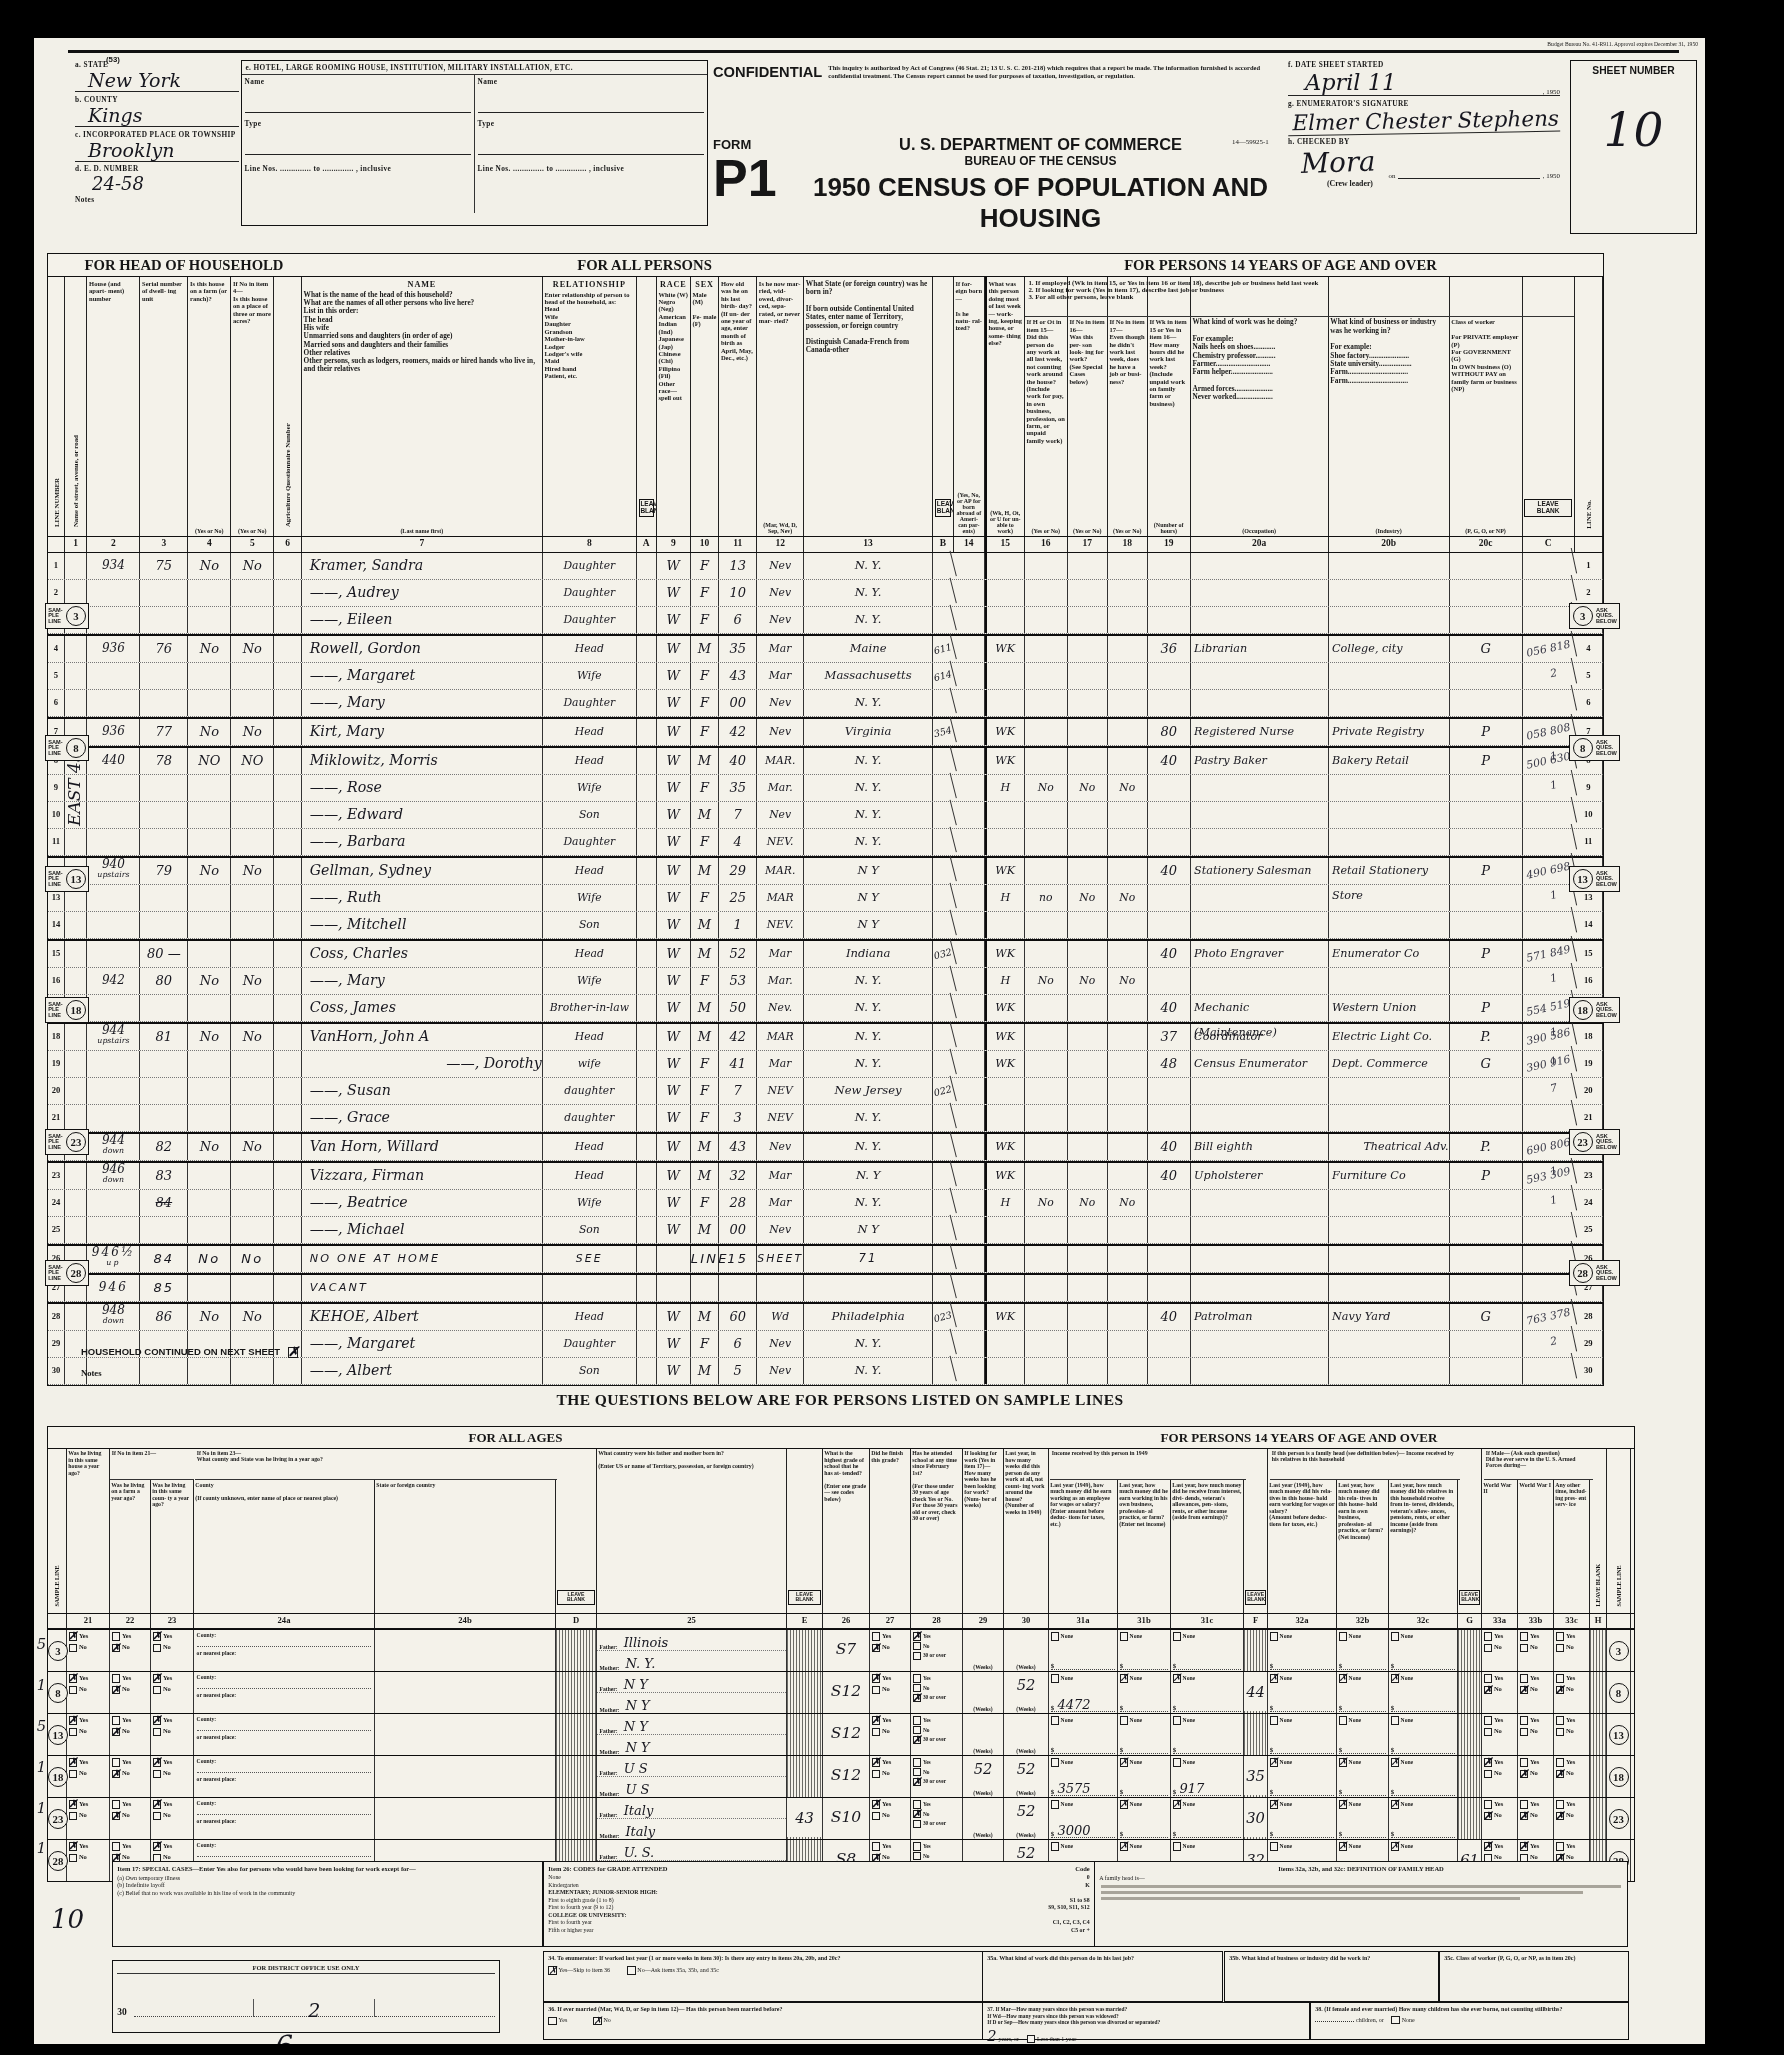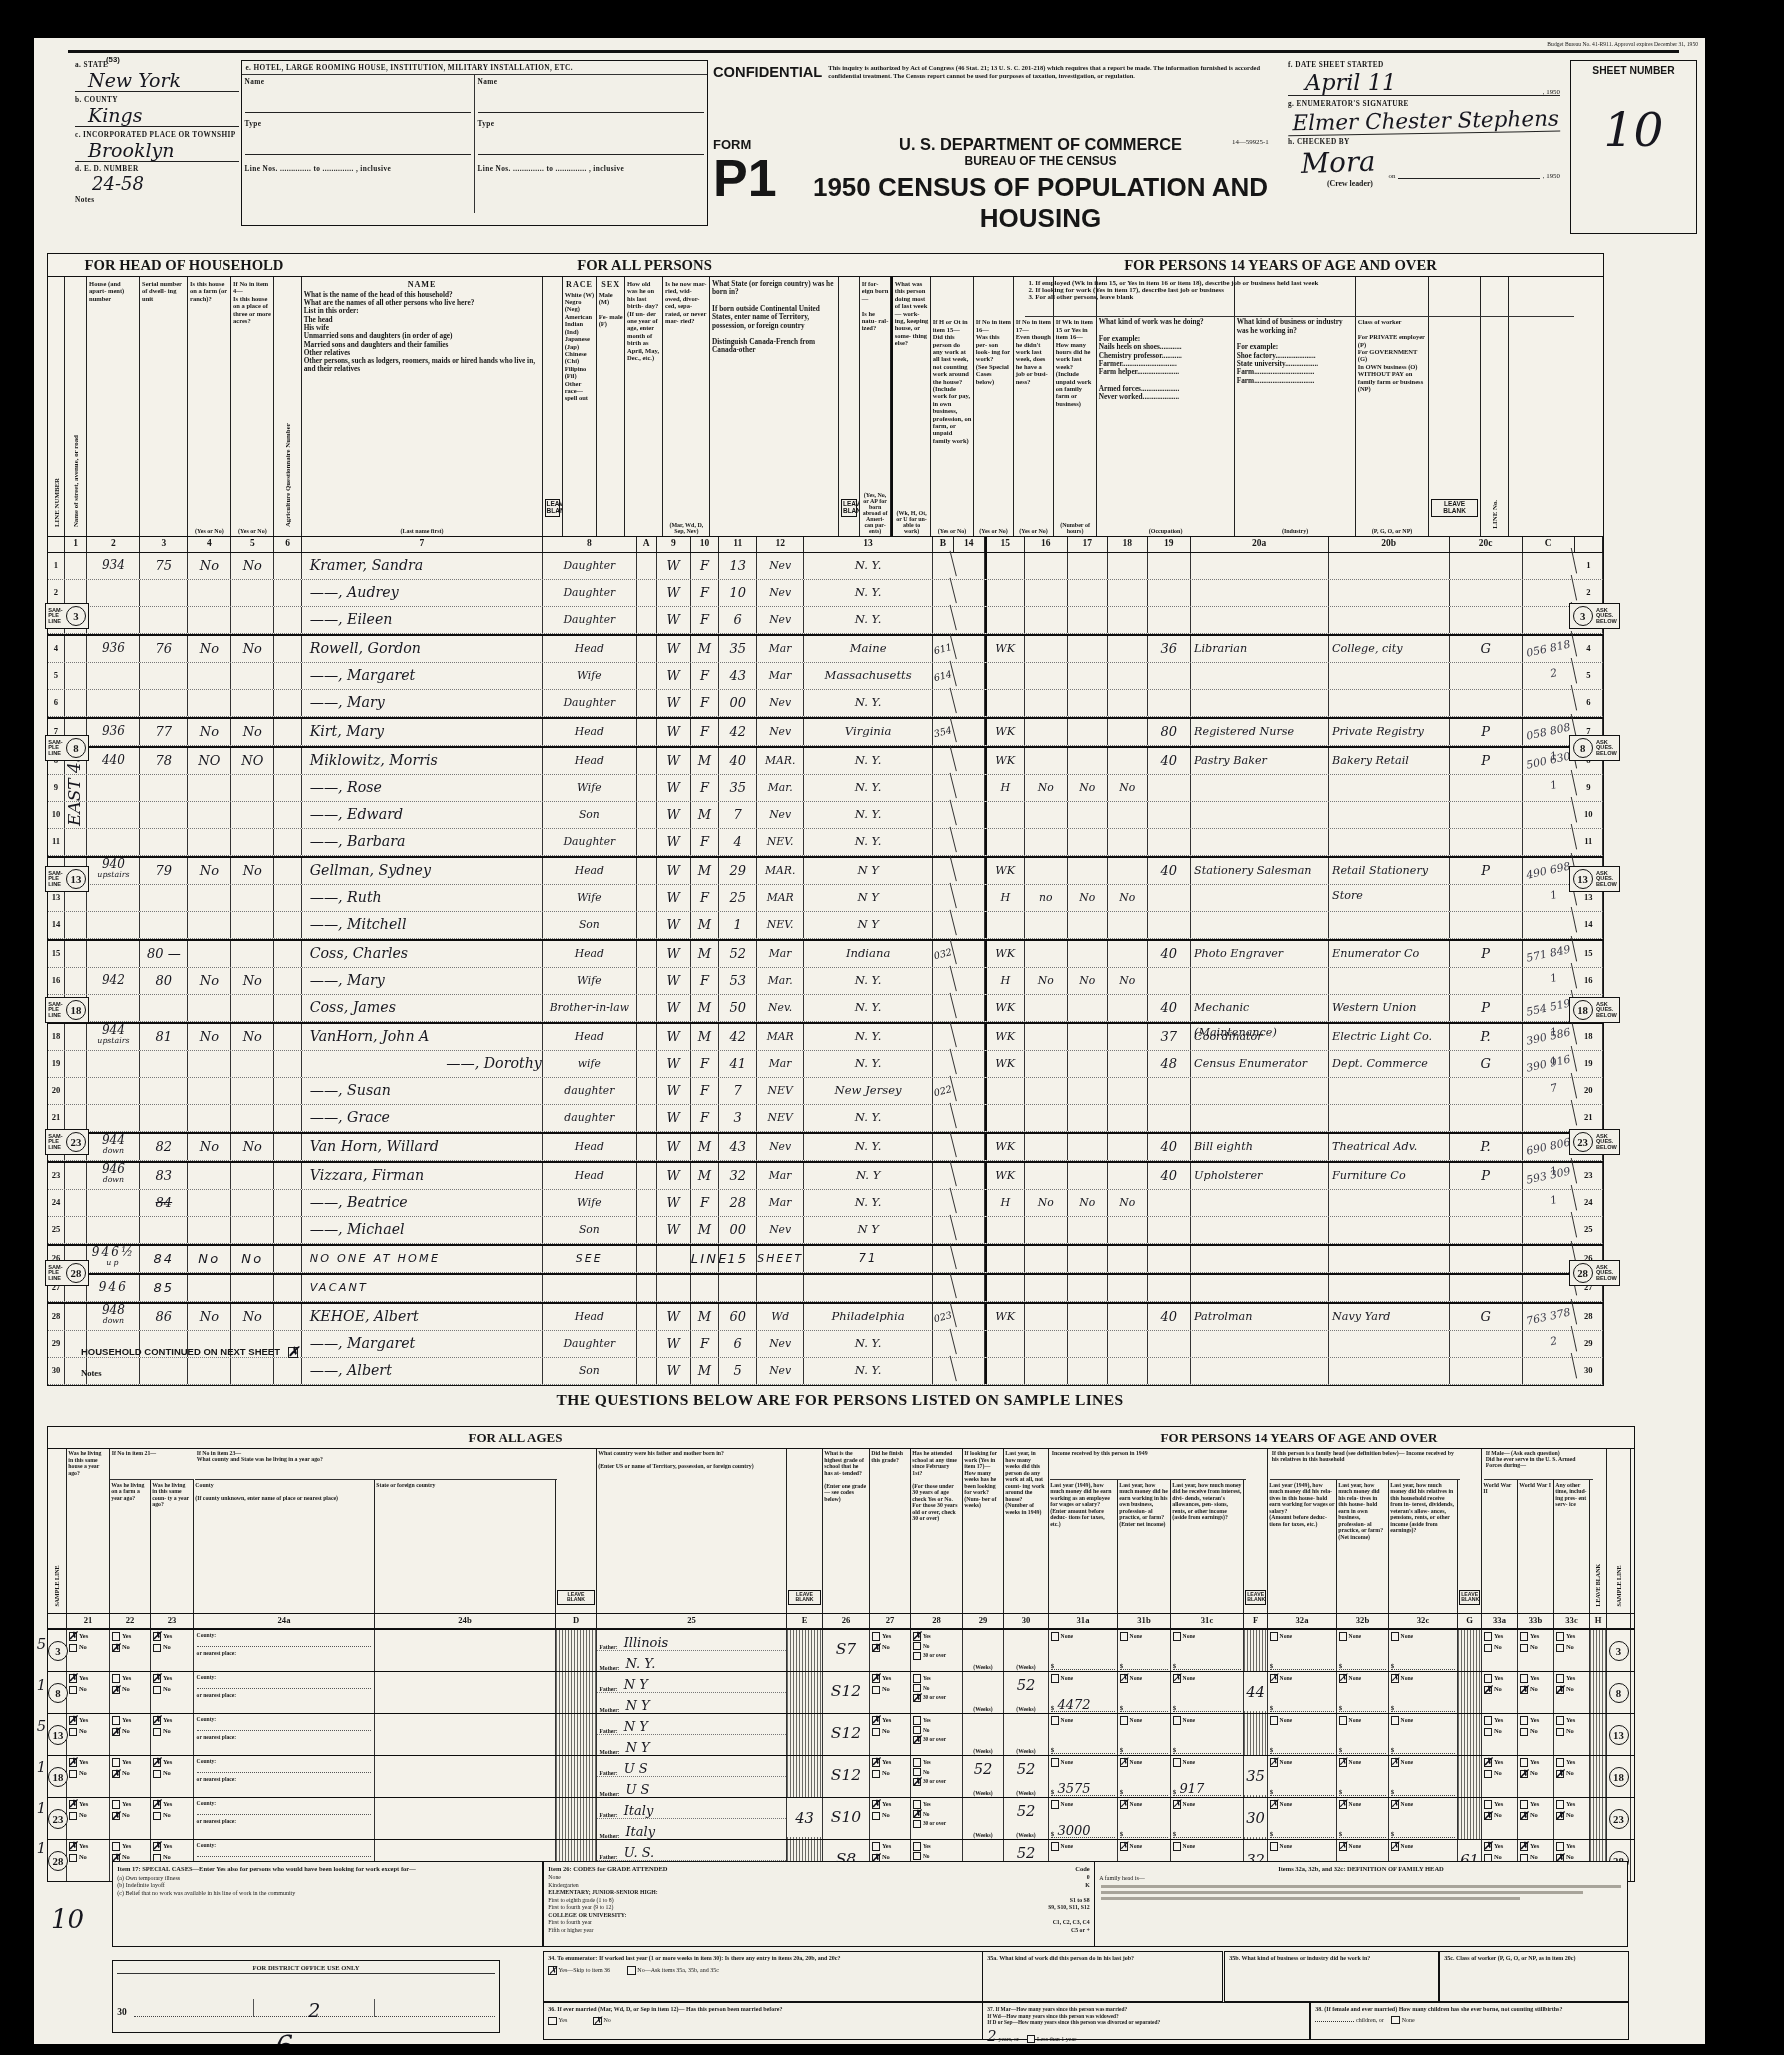--- a/index.html
+++ b/index.html
@@ -189,20 +189,34 @@
 What are the names of all other persons who live here?
 List in this order:
   The head
   His wife
   Unmarried sons and daughters (in order of age)
   Married sons and daughters and their families
   Other relatives
   Other persons, such as lodgers, roomers, maids or hired hands who live in, and their relatives</div>
           <div class="hbot">(Last name first)</div>
         </div>
+        <div class="hcell" style="width: 94px;">
+          <div class="htitle">RELATIONSHIP</div>
+          <div class="htop pre">Enter relationship of person to head of the household, as:
+  Head
+  Wife
+  Daughter
+  Grandson
+  Mother-in-law
+  Lodger
+  Lodger's wife
+  Maid
+  Hired hand
+  Patient, etc.</div>
+        </div>
         <div class="hcell" style="width: 20px;">
           <div class="leavebox" style="margin-top: auto; margin-bottom: 17px;">LEAVE BLANK</div>
         </div>
         <div class="hcell" style="width: 34px;">
           <div class="htitle">RACE</div>
           <div class="htop pre">White (W)
 Negro (Neg)
 American Indian (Ind)
 Japanese (Jap)
 Chinese (Chi)
@@ -983,21 +997,21 @@
           <div class="cell-hw hw" style="width: 47px; font-size: 10.8px;">Nev</div>
           <div class="cell-hw hw" style="width: 129px; font-size: 11.6px;">N. Y.</div>
           <div class="cell-hw hw" style="width: 20.7px; font-size: 9.5px; transform: rotate(-14deg);"></div>
           <div class="cell-hw hw" style="width: 31px;"></div>
           <div class="cell-hw hw heavyL" style="width: 40px; font-size: 11.2px;">WK</div>
           <div class="cell-hw hw" style="width: 43px; font-size: 10.8px;"></div>
           <div class="cell-hw hw" style="width: 40px; font-size: 10.8px;"></div>
           <div class="cell-hw hw" style="width: 40px; font-size: 10.8px;"></div>
           <div class="cell-hw hw" style="width: 43px;">40</div>
           <div class="cell-hw hw" style="width: 138px; font-size: 11.2px; text-align: left; padding-left: 3.4px;">Bill eighth</div>
-          <div class="cell-hw hw" style="width: 121px; font-size: 11.2px; text-align: left; padding-left: 3.4px;">Theatrical Adv.</div>
+          <div class="cell-hw hw" style="width: 121px; font-size: 11.2px; text-align: right; padding-left: 3.4px;">Theatrical Adv.</div>
           <div class="cell-hw hw" style="width: 73px;">P.</div>
           <div class="cell-hw hw" style="width: 52px; font-size: 10.8px; transform: rotate(-12deg); color: rgb(58, 58, 72);">690 806 1</div>
           <div class="lnprint" style="width: 28.4px;">22</div>
         </div>
         <div class="mrow hh">
           <div class="lnprint" style="width: 17px;">23</div>
           <div class="cell-hw hw" style="width: 22.4px;"></div>
           <div class="cell-hw hw" style="width: 53px;">
             <div class="hw" style="font-size: 12px; line-height: 13px;">946</div>
             <div class="hw" style="font-size: 7.8px; line-height: 7.8px;">down</div>

